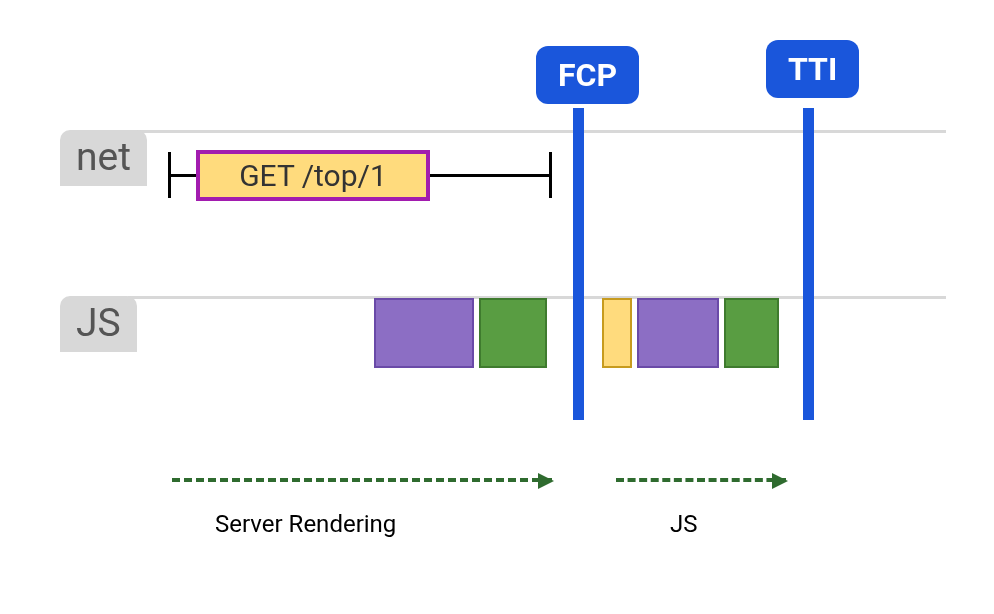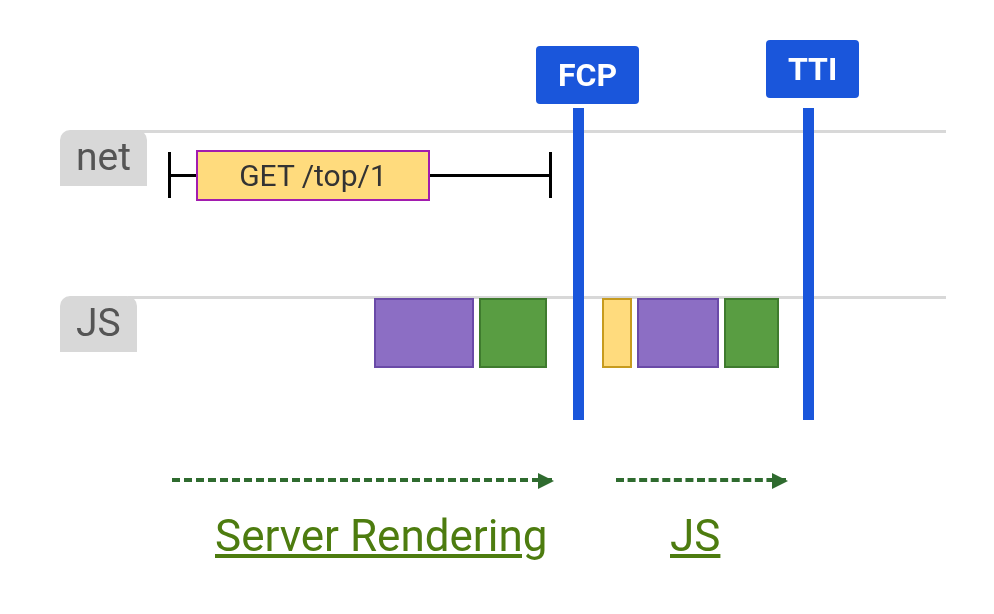--- a/index.html
+++ b/index.html
@@ -17,21 +17,21 @@
     width: 994px;
     height: 614px;
   }
   .marker-badge {
     position: absolute;
     background: #1a56db;
     color: #fff;
     font-weight: 700;
     font-size: 32px;
     padding: 10px 22px;
-    border-radius: 4px;
+    border-radius: 12px;
     text-align: center;
     z-index: 5;
   }
   .marker-line {
     position: absolute;
     width: 11px;
     background: #1a56db;
     z-index: 3;
   }
   .row-label {
@@ -57,21 +57,21 @@
   }
   .bracket-hbar {
     position: absolute;
     height: 3px;
     background: #000;
     z-index: 2;
   }
   .req-box {
     position: absolute;
     background: #ffdb7d;
-    border: 2px solid #a21caf;
+    border: 4px solid #a21caf;
     color: #333;
     font-size: 30px;
     display: flex;
     align-items: center;
     justify-content: center;
     padding: 0 14px;
     z-index: 2;
   }
   .block {
     position: absolute;
@@ -91,24 +91,23 @@
     position: absolute;
     right: -2px;
     top: -9px;
     width: 0; height: 0;
     border-left: 16px solid #2f6b2f;
     border-top: 8px solid transparent;
     border-bottom: 8px solid transparent;
   }
   .phase-label {
     position: absolute;
-    color: #4d7c0f;
-    font-size: 44px;
+    color: #000000;
+    font-size: 24px;
     z-index: 2;
-    text-decoration: underline;
   }
 </style>
 </head>
 <body>
 
 <div class="canvas">
 
   <div class="marker-badge" style="left:536px;top:46px">FCP</div>
   <div class="marker-line" style="left:573px;top:108px;height:312px"></div>
 

